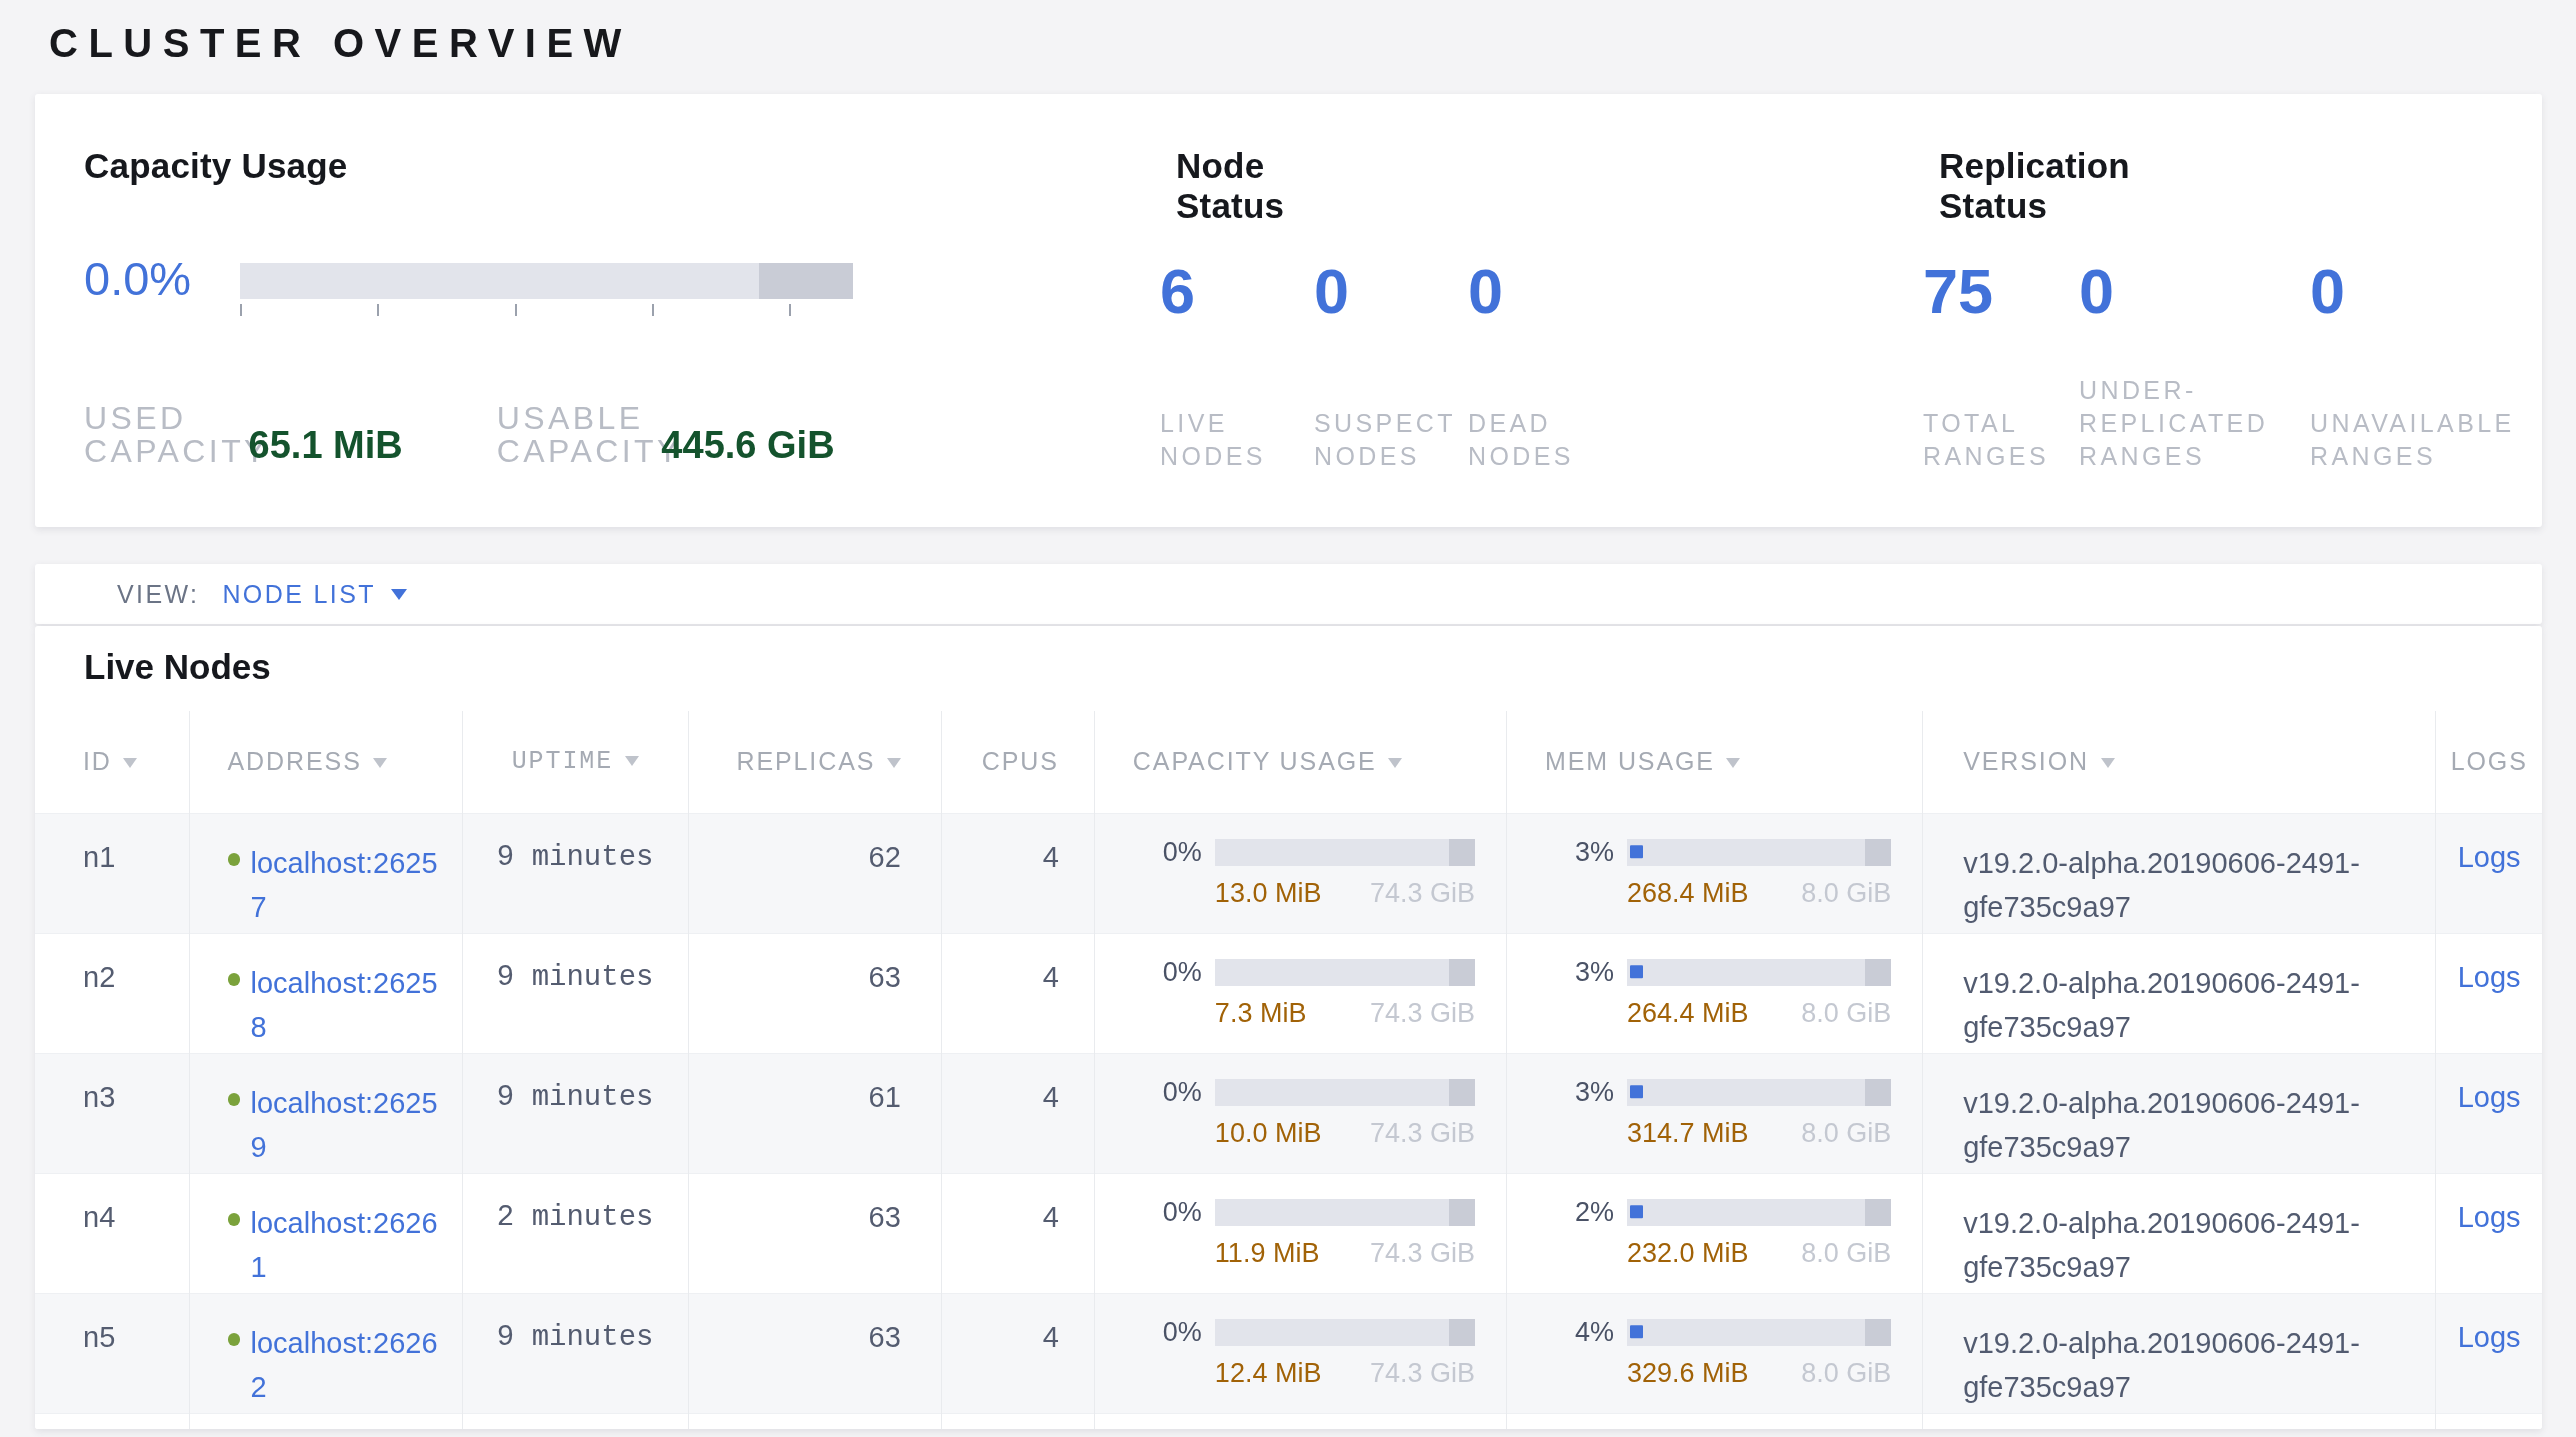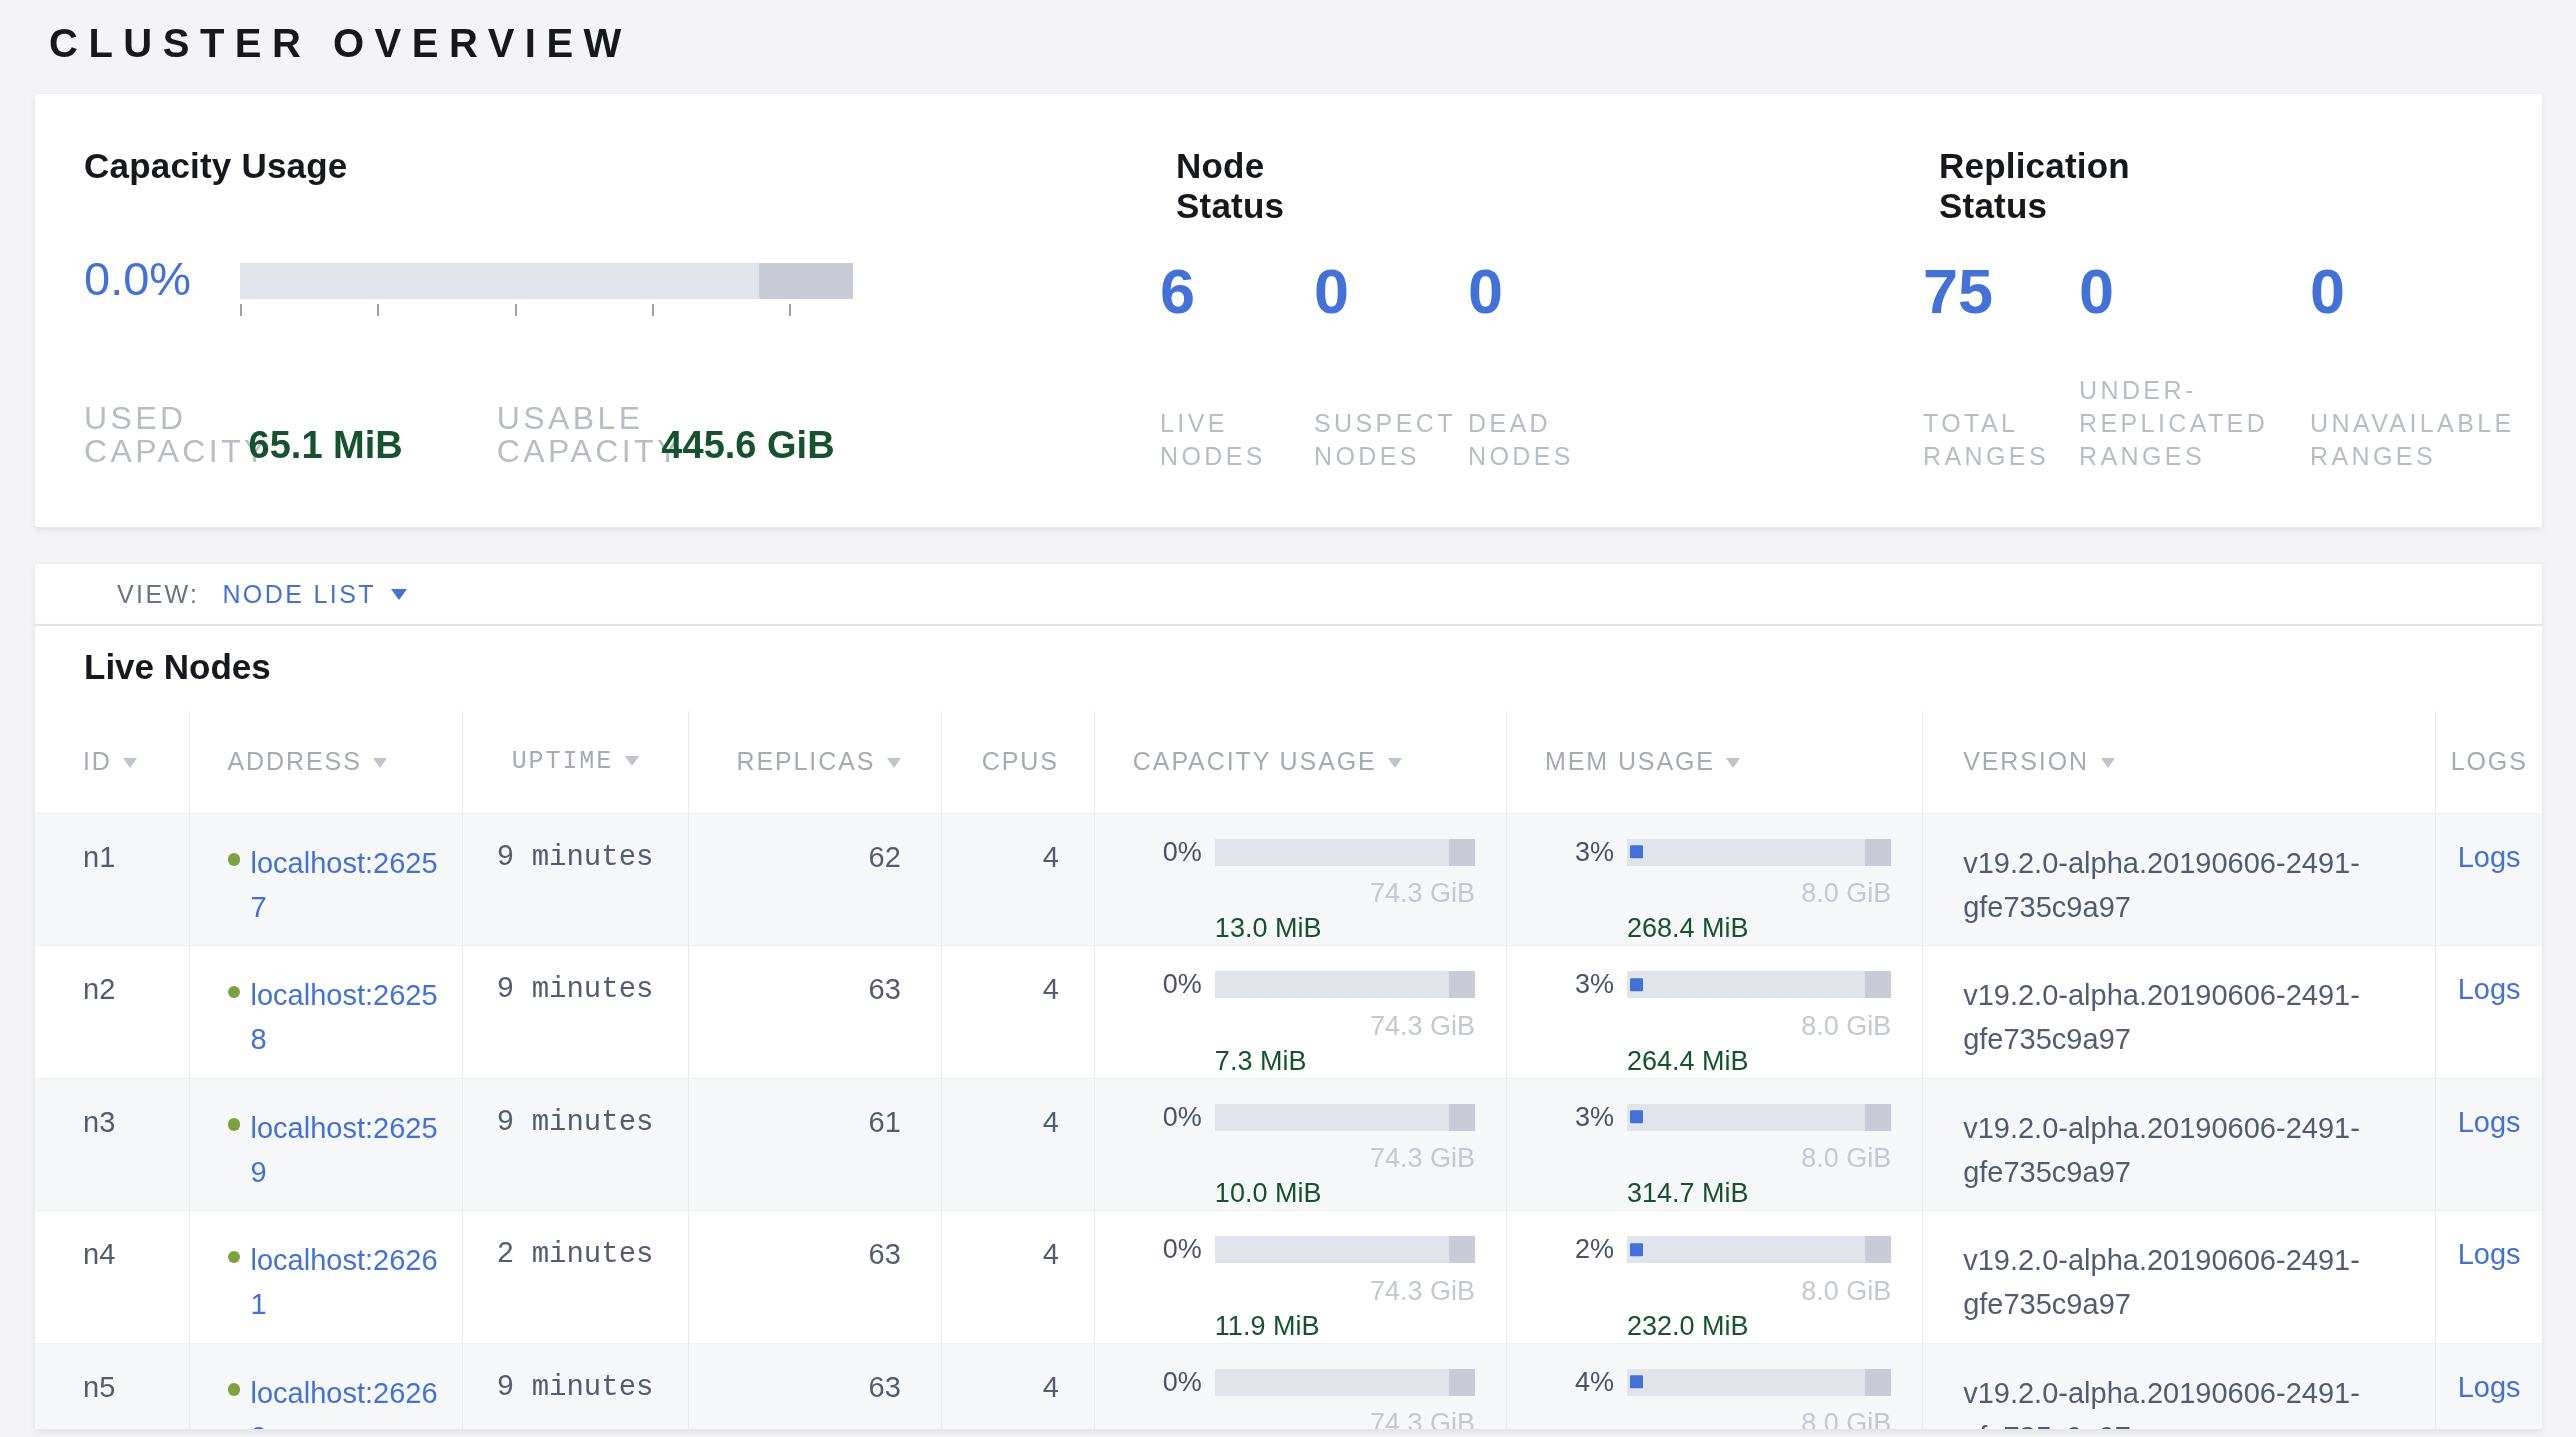--- a/index.html
+++ b/index.html
@@ -115,21 +115,21 @@
   .dot{flex:0 0 auto;width:12.5px;height:12.5px;border-radius:50%;background:#7ba23c;margin:12.5px 10.5px 0 0;}
   a.addr-link{
     display:inline-block;max-width:188px;word-break:break-all;
     color:#4272d9;text-decoration:none;line-height:44px;font-size:29px;
   }
   
   .usage-top{display:flex;align-items:center;}
   .usage-top .pct{flex:0 0 69px;text-align:right;margin-right:13.4px;font-size:27px;color:#4a5266;}
   .usage-top .bar{flex:1 1 auto;height:27px;}
   .usage-vals{display:flex;justify-content:space-between;margin-left:82px;margin-top:10.5px;font-size:27px;}
-  .usage-vals .used{color:#14532d;margin-top:35px;}
+  .usage-vals .used{color:#a16207;}
   .usage-vals .total{color:#c4c8d1;}
   
   .version-text{max-width:460px;line-height:44px;overflow-wrap:break-word;color:#525b70;}
   a.logs-link{color:#4272d9;text-decoration:none;font-size:29px;}
 </style>
 </head>
 <body>
 
 <div class="page">
 

